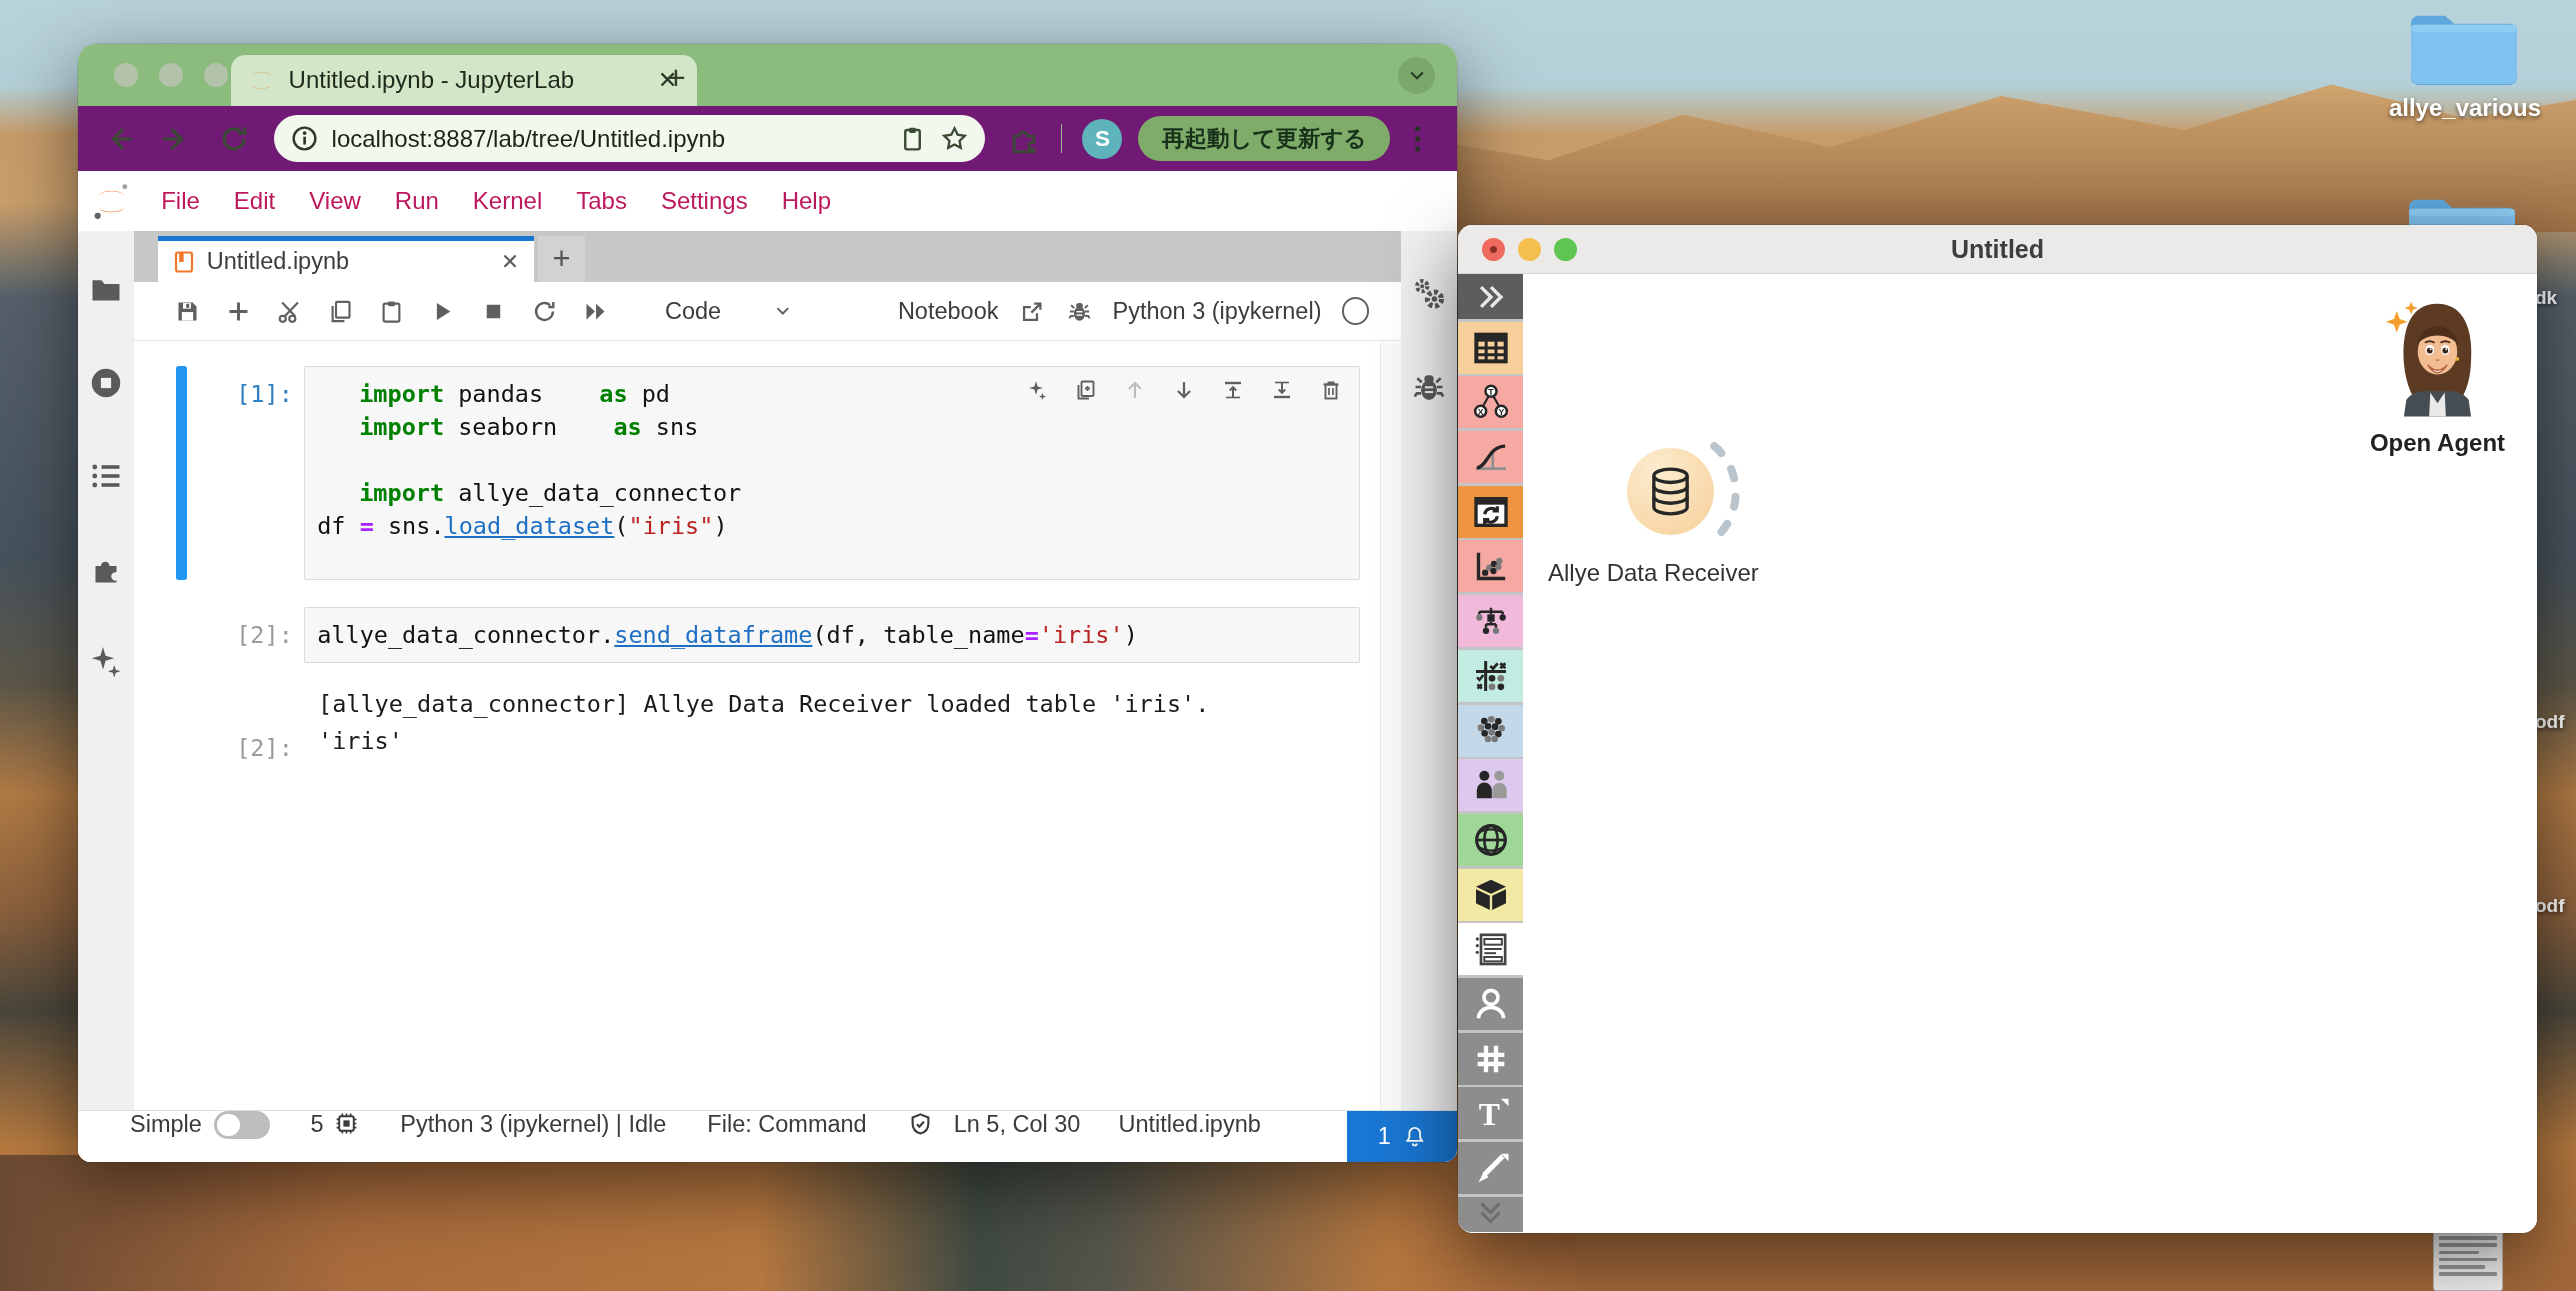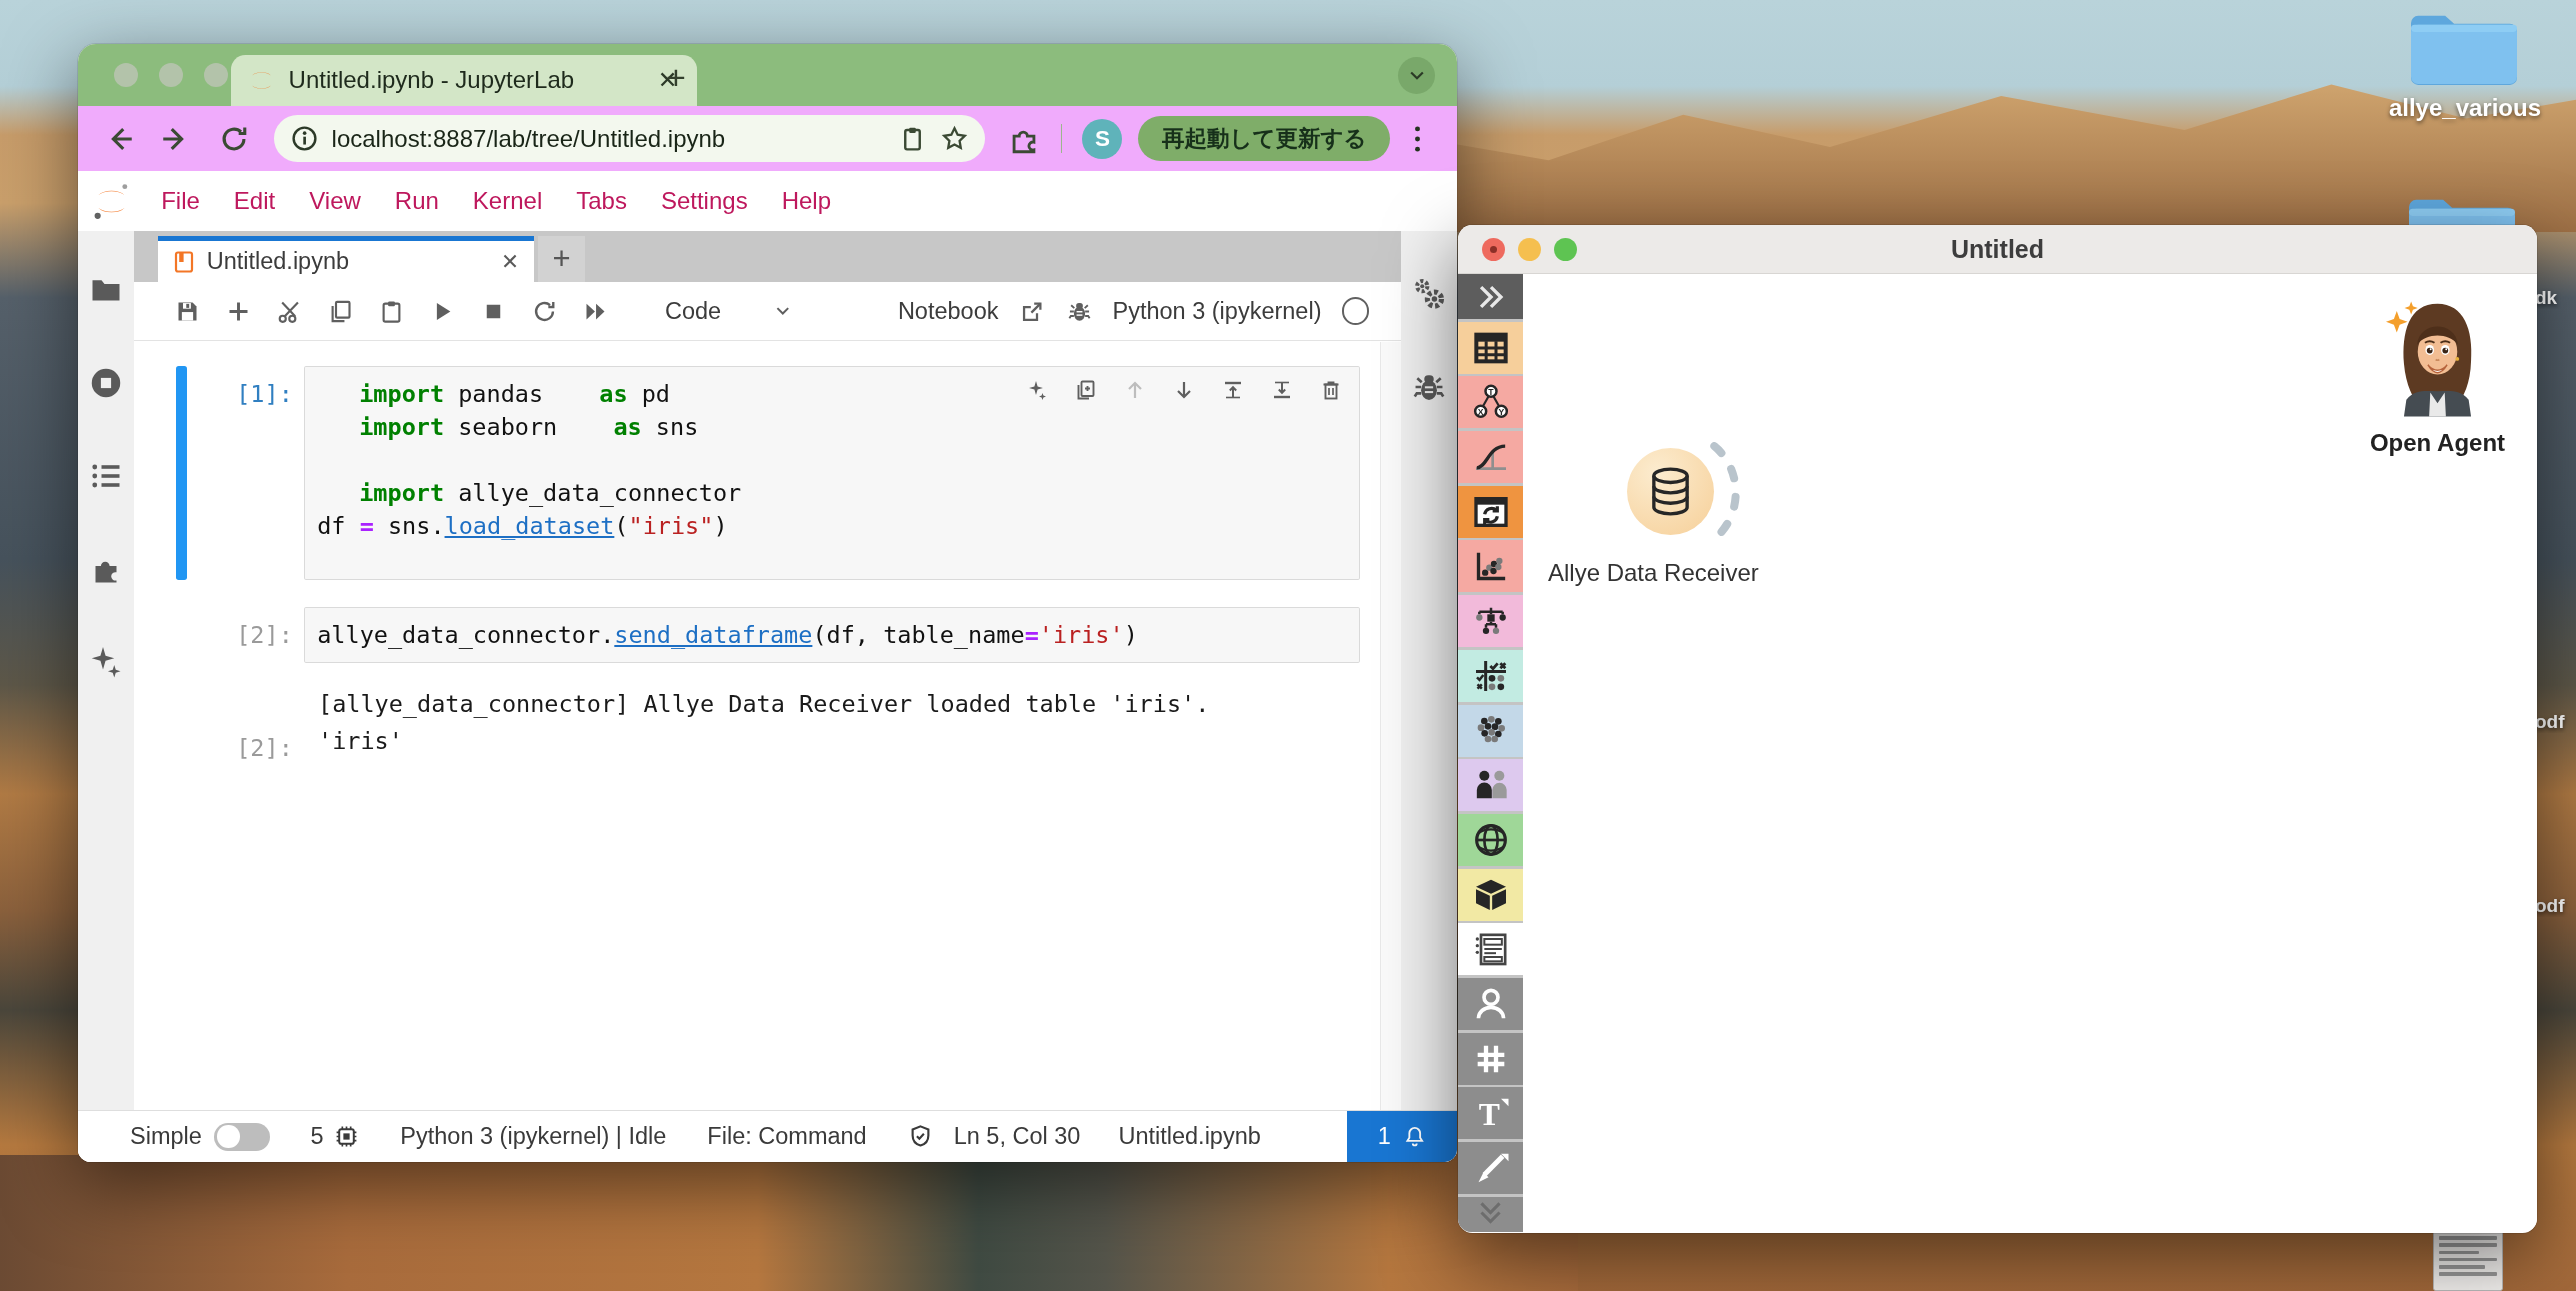--- a/index.html
+++ b/index.html
@@ -25,21 +25,21 @@
   
   #chrome-window{position:absolute;left:78px;top:44px;width:1379px;height:1118px;border-radius:18px 18px 12.6px 12.6px;background:#fff;z-index:10;}
   .tabstrip{height:62px;background:#8cbc7d;border-radius:18px 18px 0 0;position:relative;}
   .lights{position:absolute;left:36px;top:19px;display:flex;gap:21px;}
   .light{width:24px;height:24px;border-radius:50%;background:#b3c3aa;}
   .chrome-tab{position:absolute;left:153px;top:10.8px;width:466px;height:51px;background:#d3e6c7;border-radius:14.4px 14.4px 0 0;display:flex;align-items:center;padding:0 16px;box-sizing:border-box;gap:12.6px;}
   .chrome-tab .t-title{font-size:24px;color:#1e2a1c;white-space:nowrap;overflow:hidden;flex:1;}
   .t-close{font-size:23.5px;color:#2c3a28;padding:0 3.6px;}
   .newtab-btn{position:absolute;left:588px;top:14.4px;font-size:34px;color:#33402d;font-weight:300;}
   .tabsearch{position:absolute;right:21.6px;top:12.6px;width:37px;height:37px;border-radius:50%;background:#79a86a;display:flex;align-items:center;justify-content:center;}
-  .chrome-toolbar{height:65px;background:#f0abfc;display:flex;align-items:center;padding:0 23.5px;box-sizing:border-box;}
+  .chrome-toolbar{height:65px;background:#701a75;display:flex;align-items:center;padding:0 23.5px;box-sizing:border-box;}
   .navic{width:34px;height:34px;margin-right:23.5px;flex:0 0 auto;}
   .url-pill{width:711px;height:47px;border-radius:23.5px;background:#f3f8ee;display:flex;align-items:center;padding:0 16px;box-sizing:border-box;gap:12.6px;}
   .url-text{font-size:24px;color:#192517;flex:1;white-space:nowrap;overflow:hidden;}
   .pill-ic{width:29px;height:29px;flex:0 0 auto;}
   .tb-sep{width:1.8px;height:29px;background:#9cb78c;margin:0 20px;}
   .profile-badge{width:40px;height:40px;border-radius:50%;background:#5fb3ba;color:#fff;font-size:22.5px;font-weight:700;display:flex;align-items:center;justify-content:center;}
   .update-btn{margin-left:16px;height:45px;padding:0 23.5px;border-radius:22.5px;background:#7fad69;color:#17301a;font-size:22.5px;font-weight:700;display:flex;align-items:center;white-space:nowrap;}
   .kebab{margin-left:14.4px;width:27px;height:34px;}
 
   
@@ -75,21 +75,21 @@
   .editor.single{padding-bottom:10.8px;}
   .cl{white-space:pre;height:33px;line-height:33px;font-size:23.5px;color:#111;}
   .tk-kw{color:#008000;font-weight:bold;margin-left:42px;}
   .tk-fn{color:#1d6fc4;text-decoration:underline;}
   .tk-op{color:#aa22ff;font-weight:bold;}
   .tk-str{color:#ba2121;}
   .tk-pl{color:#111;}
   .cell-tools{position:absolute;top:10.8px;right:16px;display:flex;gap:25px;}
   .cti{width:24px;height:24px;}
   .outtext{font-size:23.5px;line-height:33px;color:#1a1a1a;white-space:pre;padding-top:9px;}
-  .statusbar{height:51px;background:#fff;border-top:1.8px solid #dedede;display:flex;align-items:center;padding-left:52px;font-size:23.5px;color:#3a3a3a;position:relative;}
+  .statusbar{height:51px;background:#fff;border-top:1.8px solid #dedede;display:flex;align-items:flex-start;padding-left:52px;font-size:23.5px;color:#3a3a3a;position:relative;}
   .toggle{width:56px;height:28px;border-radius:14.4px;background:#bdbdbd;margin-left:12.6px;position:relative;}
   .toggle .knob{position:absolute;left:2.7px;top:2.7px;width:22.5px;height:22.5px;border-radius:50%;background:#fff;}
   .st-item{white-space:nowrap;}
   .notif-box{margin-left:auto;width:110px;height:100%;background:#1976d2;color:#fff;display:flex;align-items:center;justify-content:center;gap:11.7px;border-radius:0 0 11.7px 0;font-size:23.5px;}
 
   
   #allye-window{position:absolute;left:1458px;top:225px;width:1079px;height:1008px;border-radius:14.4px;background:#fff;z-index:20;}
   .atitle{height:49px;background:#eceae8;border-bottom:1.8px solid #d8d6d3;border-radius:14.4px 14.4px 0 0;display:flex;align-items:center;justify-content:center;position:relative;box-sizing:border-box;}
   .alights{position:absolute;left:23.5px;top:12.6px;display:flex;gap:12.6px;}
   .alight{width:23.5px;height:23.5px;border-radius:50%;position:relative;}

